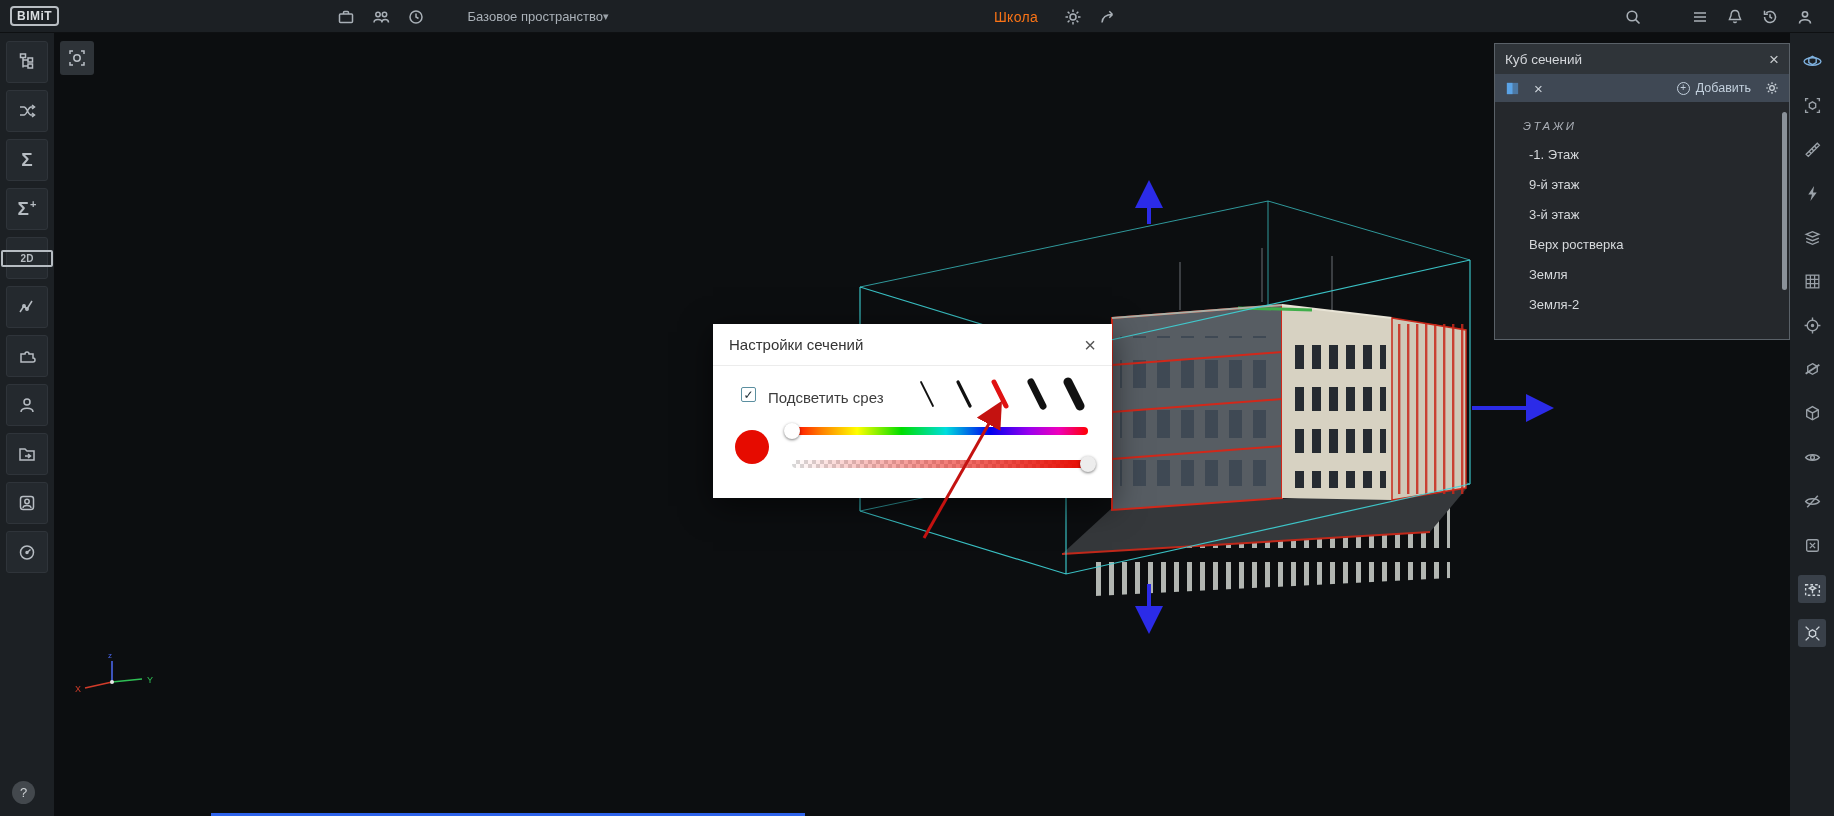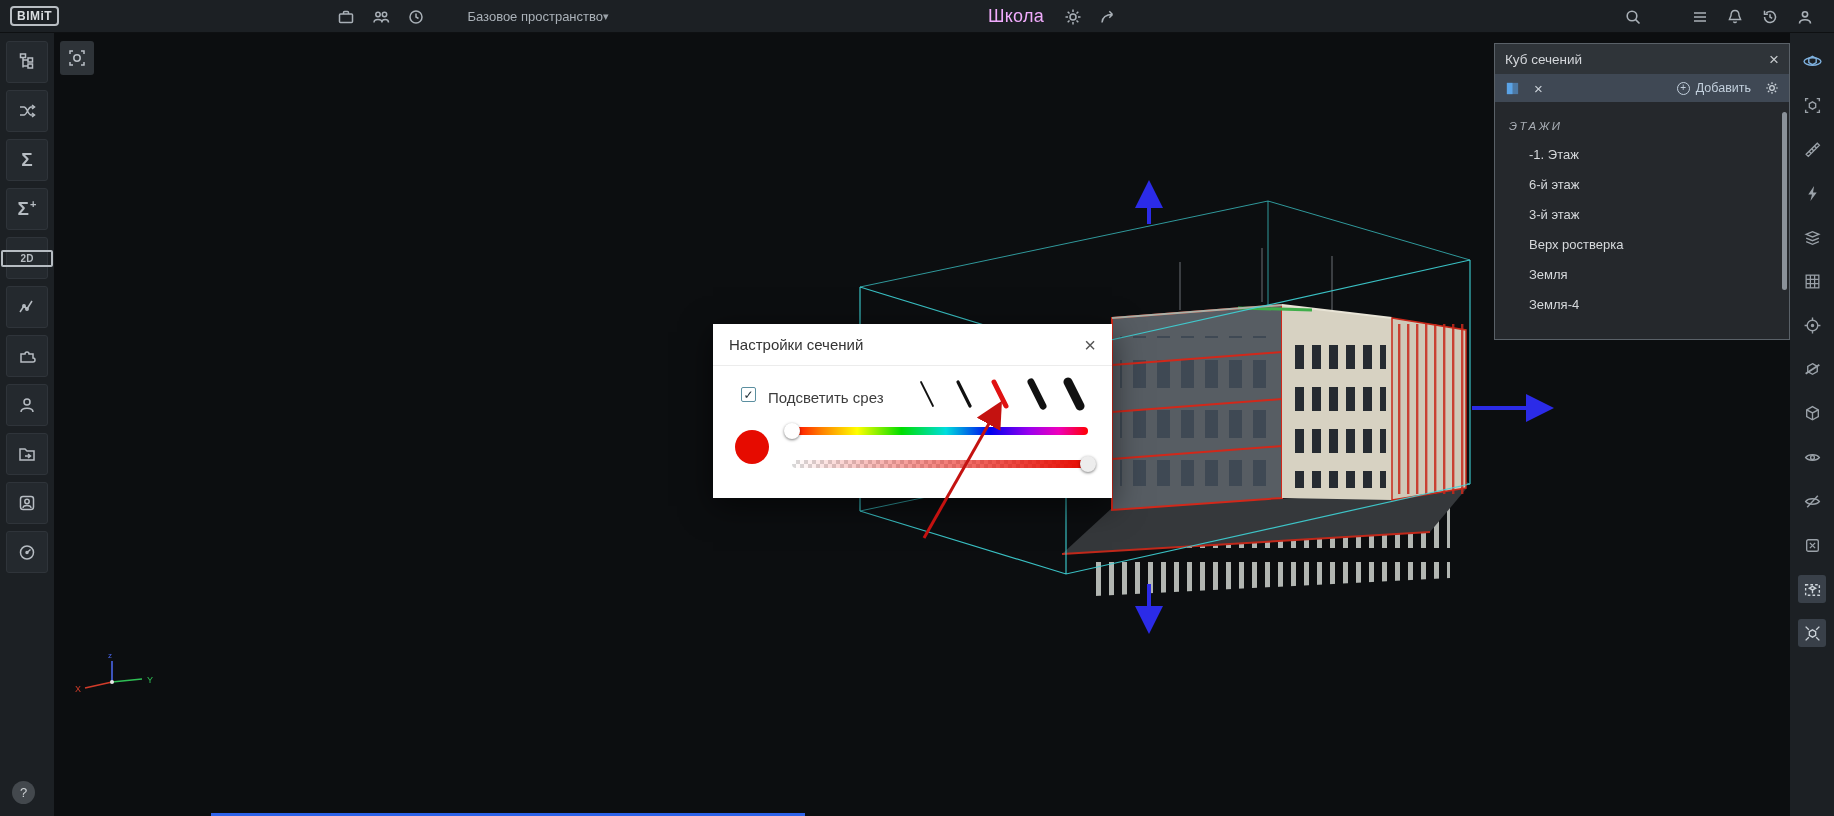--- a/index.html
+++ b/index.html
@@ -10,21 +10,21 @@
   }
   svg { display:block; }
 
   
   .topbar { position:absolute; top:0; left:0; right:0; height:33px; background:#1c2024; border-bottom:1px solid #0e1012; z-index:50; }
   .logo { position:absolute; left:10px; top:6px; border:2px solid #b9bec3; color:#dadde0; font-size:12px; font-weight:bold; letter-spacing:.5px; padding:1px 5px; border-radius:4px; cursor:default; }
   .tb-group-left { position:absolute; left:336px; top:0; height:33px; display:flex; align-items:center; gap:15px; }
   .tb-icon { width:20px; height:20px; display:flex; align-items:center; justify-content:center; color:#a9b0b7; cursor:pointer; }
   .workspace { position:absolute; left:440px; top:0; height:33px; width:196px; display:flex; align-items:center; justify-content:center; color:#aab1b8; font-size:13px; cursor:pointer; }
   .caret { font-size:11px; color:#9aa1a8; }
-  .tb-title { position:absolute; left:1016px; top:0; height:33px; transform:translateX(-50%); display:flex; align-items:center; font-size:18px; color:#f0abfc; letter-spacing:.3px; }
+  .tb-title { position:absolute; left:1016px; top:0; height:33px; transform:translateX(-50%); display:flex; align-items:center; font-size:14px; color:#f97316; letter-spacing:.3px; }
   .tb-gear { position:absolute; left:1063px; top:7px; }
   .tb-share { position:absolute; left:1098px; top:7px; }
   .tb-group-right { position:absolute; right:19px; top:0; height:33px; display:flex; align-items:center; gap:15px; }
   .tb-icon.search-gap { margin-right:32px; }
 
   
   .left-toolbar { position:absolute; left:0; top:33px; bottom:0; width:54px; background:#1c2024; z-index:40; display:flex; flex-direction:column; align-items:center; padding-top:8px; }
   .tool-btn { width:42px; height:42px; margin-bottom:7px; flex:none; background:#24292e; border:1px solid #2f343a; border-radius:3px; color:#b6bcc2; display:flex; align-items:center; justify-content:center; cursor:pointer; }
   .sigma { font-size:19px; font-weight:bold; }
   .sup-plus { font-size:11px; font-weight:bold; margin:-10px 0 0 1px; }
@@ -48,21 +48,21 @@
   .cp-header { height:30px; flex:none; background:#2f3439; display:flex; align-items:center; padding:0 10px; }
   .cp-title { font-size:13.5px; color:#d3d6da; }
   .cp-close { margin-left:auto; font-size:17px; color:#c6cacd; cursor:pointer; line-height:1; }
   .cp-toolbar { height:28px; flex:none; background:#3f4854; display:flex; align-items:center; padding:0 10px; gap:14px; }
   .cp-cube-ico { color:#5aa3e6; cursor:pointer; }
   .cp-x { color:#ccd3da; font-size:15px; cursor:pointer; line-height:1; }
   .cp-add { margin-left:auto; display:flex; align-items:center; gap:6px; color:#c3d0dd; font-size:12.5px; cursor:pointer; }
   .plus-circle { width:13px; height:13px; border:1.2px solid #c3d0dd; border-radius:50%; display:flex; align-items:center; justify-content:center; font-size:10px; line-height:1; }
   .cp-gear { color:#ccd3da; cursor:pointer; display:flex; }
   .cp-list { flex:1; position:relative; padding-top:10px; overflow:hidden; background:#25282c; }
-  .floors-header { height:28px; line-height:28px; padding-left:14px; font-style:italic; font-size:11.5px; letter-spacing:2.5px; color:#a9aeb5; }
+  .floors-header { height:28px; line-height:28px; padding-left:28px; font-style:italic; font-size:11.5px; letter-spacing:2.5px; color:#a9aeb5; }
   .floor-item { height:30px; line-height:30px; padding-left:34px; font-size:13px; color:#d6d9dc; cursor:pointer; }
   .cp-scroll { position:absolute; right:2px; top:10px; width:5px; height:178px; background:#8a9199; border-radius:2.5px; cursor:pointer; }
 
   
   .dialog { position:absolute; left:713px; top:324px; width:399px; height:174px; background:#ffffff; z-index:60; box-shadow:0 8px 30px rgba(0,0,0,.55);text-align:right; }
   .dlg-header { height:42px; display:flex; align-items:center; padding:0 16px; border-bottom:1px solid #ececec; }
   .dlg-title { font-size:15px; color:#333; }
   .dlg-close { margin-left:auto; font-size:20px; color:#555; cursor:pointer; line-height:1; }
   .dlg-body { position:relative; height:131px; }
   .chk { position:absolute; left:28px; top:21px; width:15px; height:15px; border:1.6px solid #5b8fa0; border-radius:2px; color:#23323a; font-size:12px; display:flex; align-items:center; justify-content:center; cursor:pointer; background:#fff; }
@@ -408,25 +408,25 @@
     <span class="cp-gear">
       <svg width="14" height="14" viewBox="0 0 18 18" stroke="currentColor" fill="none" stroke-width="1.6">
           <circle cx="9" cy="9" r="3"></circle>
           <path d="M9,1.5 V4 M9,14 v2.5 M1.5,9 H4 M14,9 h2.5 M3.7,3.7 L5.5,5.5 M12.5,12.5 l1.8,1.8 M14.3,3.7 L12.5,5.5 M5.5,12.5 l-1.8,1.8"></path>
         </svg>
     </span>
   </div>
   <div class="cp-list">
     <div class="floors-header">ЭТАЖИ</div>
     <div class="floor-item">-1. Этаж</div>
-    <div class="floor-item">6-й этаж</div>
+    <div class="floor-item">9-й этаж</div>
     <div class="floor-item">3-й этаж</div>
     <div class="floor-item">Верх ростверка</div>
     <div class="floor-item">Земля</div>
-    <div class="floor-item">Земля-4</div>
+    <div class="floor-item">Земля-2</div>
     <div class="cp-scroll"></div>
   </div>
 </div>
 
 <div class="dialog">
   <div class="dlg-header">
     <span class="dlg-title">Настройки сечений</span>
     <span class="dlg-close">×</span>
   </div>
   <div class="dlg-body">

